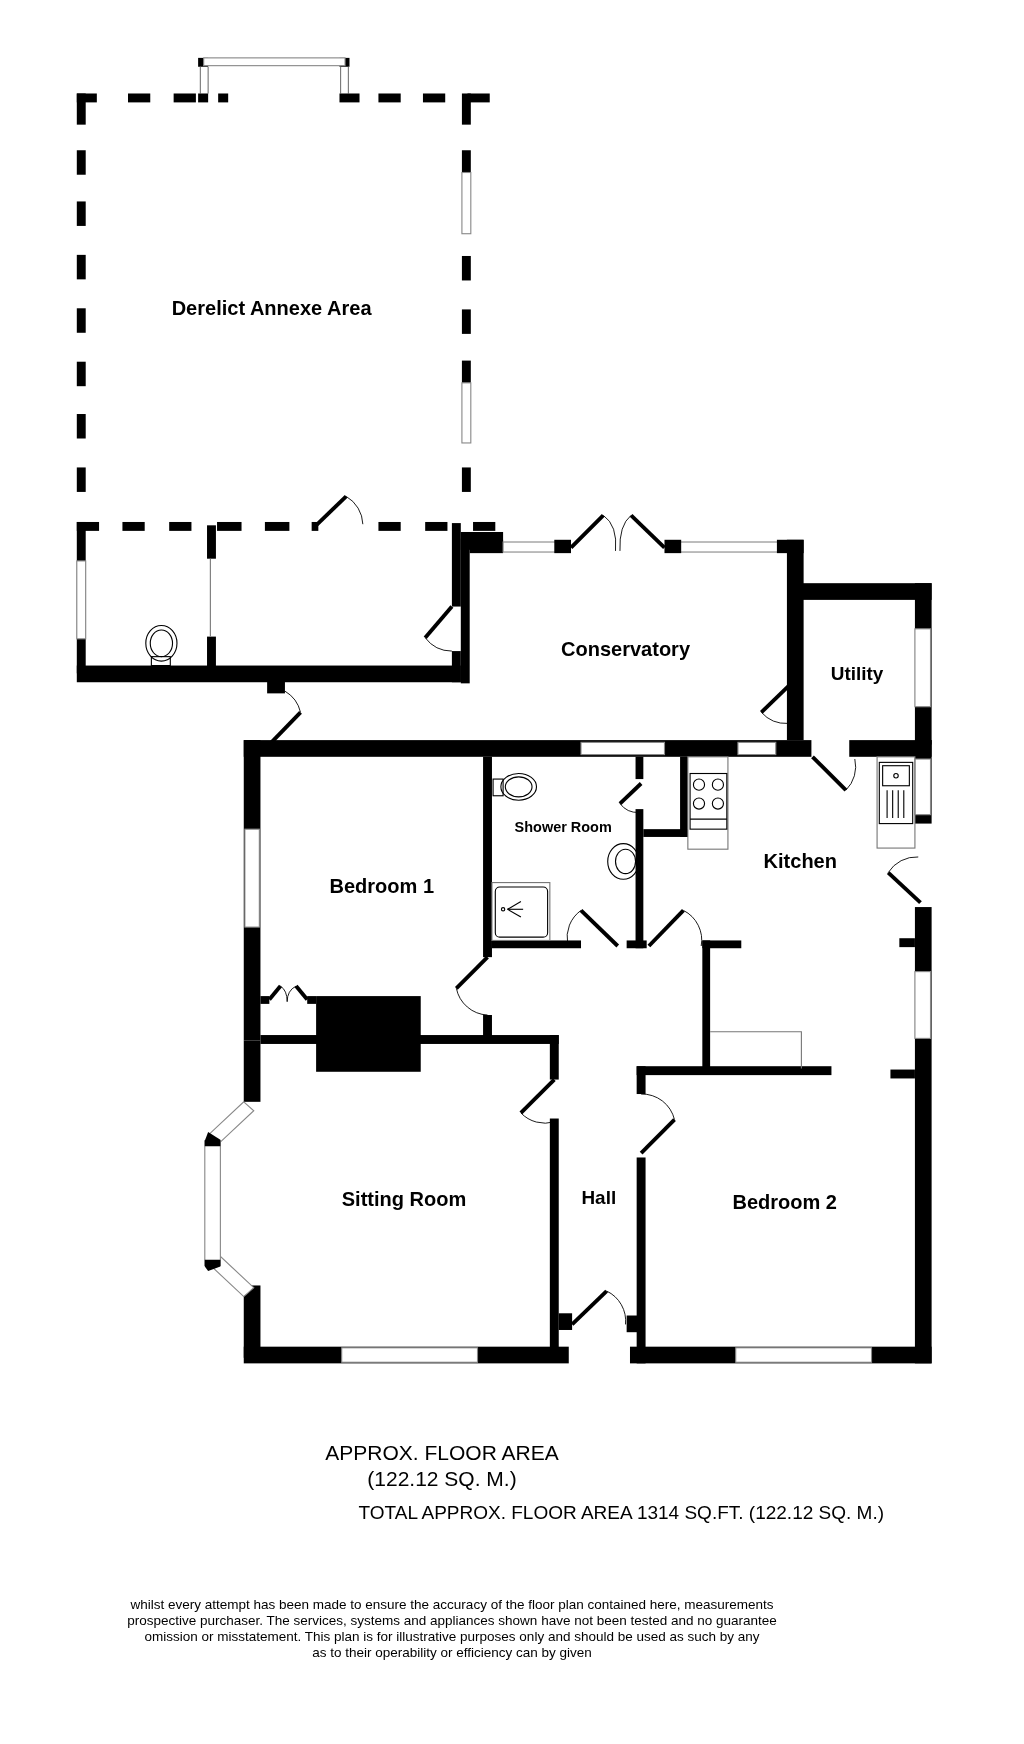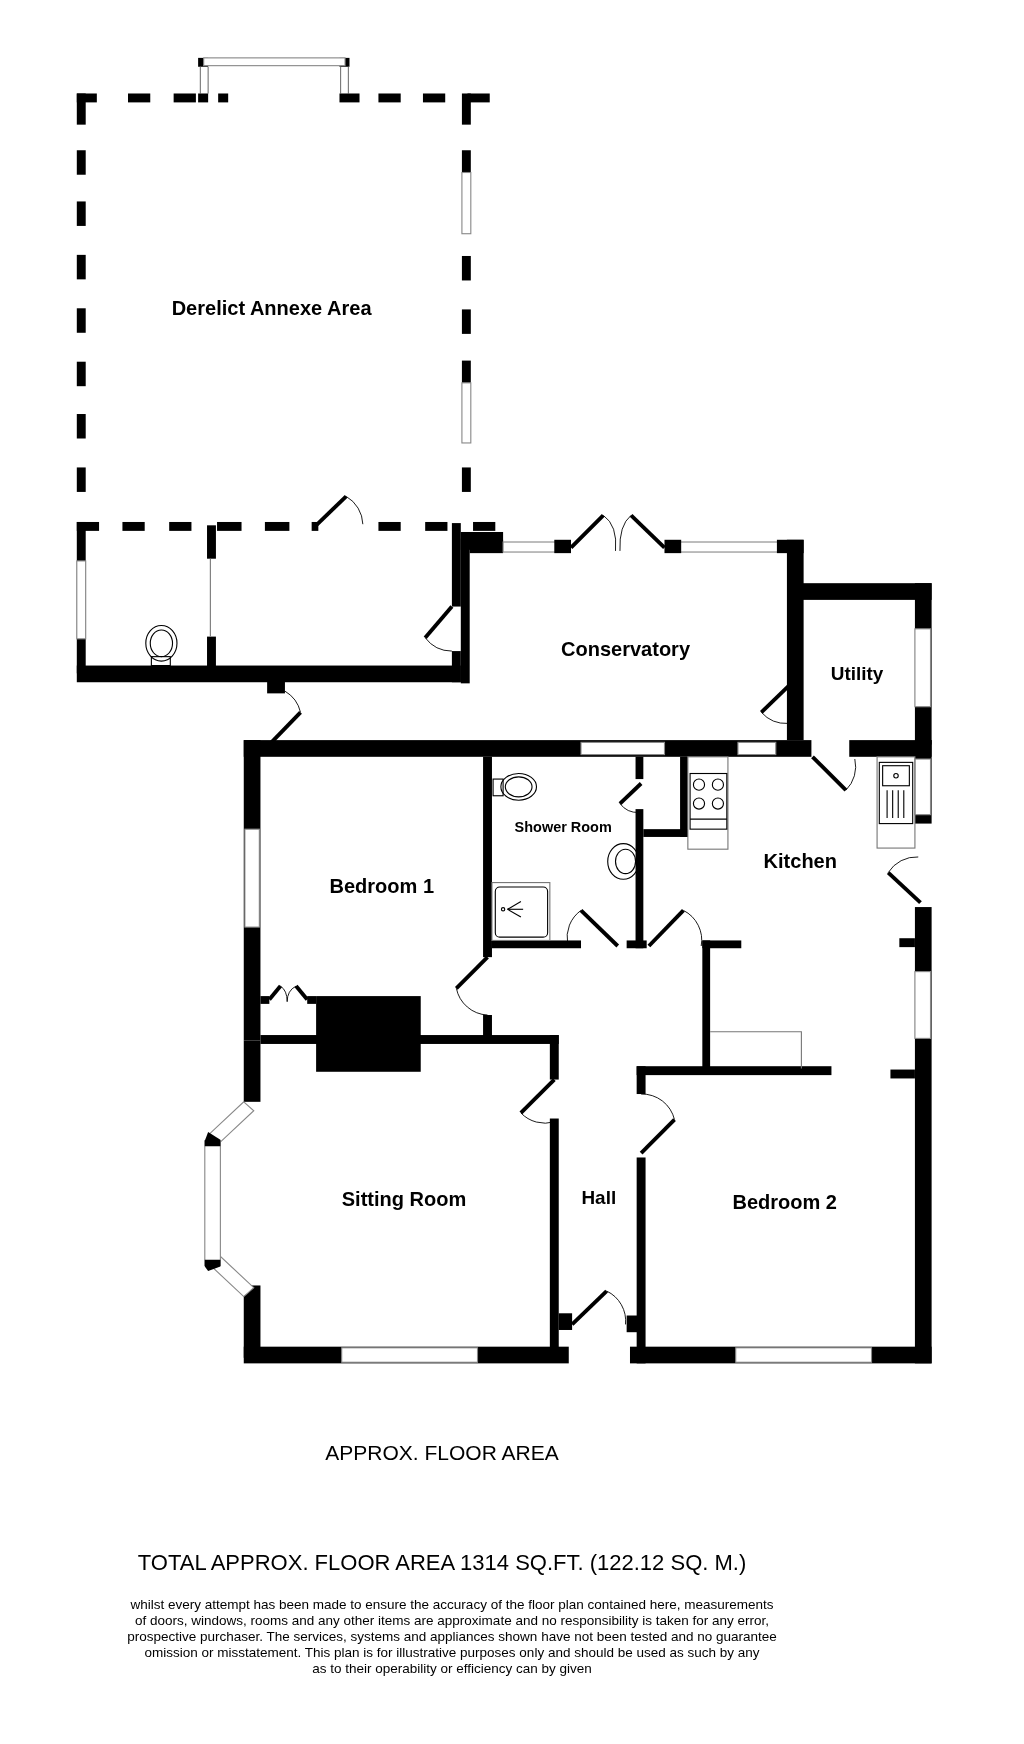--- a/index.html
+++ b/index.html
@@ -7,21 +7,21 @@
   svg.plan{position:absolute;left:0;top:0;width:1024px;height:1744px;}
   .w{fill:#000;}
   .win{fill:#fff;stroke:#888;stroke-width:1;}
   .thin{fill:none;stroke:#000;stroke-width:1;}
   .grey{fill:none;stroke:#777;stroke-width:1;}
   .door{stroke:#000;stroke-width:3.5;fill:none;}
   .arc{stroke:#000;stroke-width:0.8;fill:none;}
   .lbl{font-family:"Liberation Sans",sans-serif;font-weight:bold;fill:#000;}
   .footer{position:absolute;left:0;width:884px;text-align:center;color:#000;font-family:"Liberation Sans",sans-serif;}
   .area1{top:1440px;font-size:21px;line-height:26px;}
-  .total{top:1550px;font-size:22px;}
+  .total{top:1502px;font-size:19px;text-align:right;}
   .disc{top:1597px;font-size:13.5px;line-height:16px;}
   .disc div{white-space:nowrap;padding-left:20px;}
 </style>
 </head>
 <body>
 
 <svg class="plan" viewBox="0 0 920 1567" preserveAspectRatio="none" xmlns="http://www.w3.org/2000/svg">
 
   <g>
 
@@ -271,21 +271,21 @@
     <text class="lbl" x="506" y="748" font-size="13" text-anchor="middle">Shower Room</text>
     <text class="lbl" x="719" y="780" font-size="18" text-anchor="middle">Kitchen</text>
     <text class="lbl" x="363" y="1084" font-size="18" text-anchor="middle">Sitting Room</text>
     <text class="lbl" x="538" y="1082" font-size="17" text-anchor="middle">Hall</text>
     <text class="lbl" x="705" y="1086" font-size="18" text-anchor="middle">Bedroom 2</text>
   </g>
 </svg>
 
 <div class="footer area1">
   <div>APPROX. FLOOR AREA</div>
+  <div>(122.12 SQ. M.)</div>
 </div>
 <div class="footer total">TOTAL APPROX. FLOOR AREA 1314 SQ.FT. (122.12 SQ. M.)</div>
 <div class="footer disc">
   <div>whilst every attempt has been made to ensure the accuracy of the floor plan contained here, measurements</div>
-  <div>of doors, windows, rooms and any other items are approximate and no responsibility is taken for any error,</div>
   <div>prospective purchaser. The services, systems and appliances shown have not been tested and no guarantee</div>
   <div>omission or misstatement. This plan is for illustrative purposes only and should be used as such by any</div>
   <div>as to their operability or efficiency can by given</div>
 </div>
 
 </body></html>

